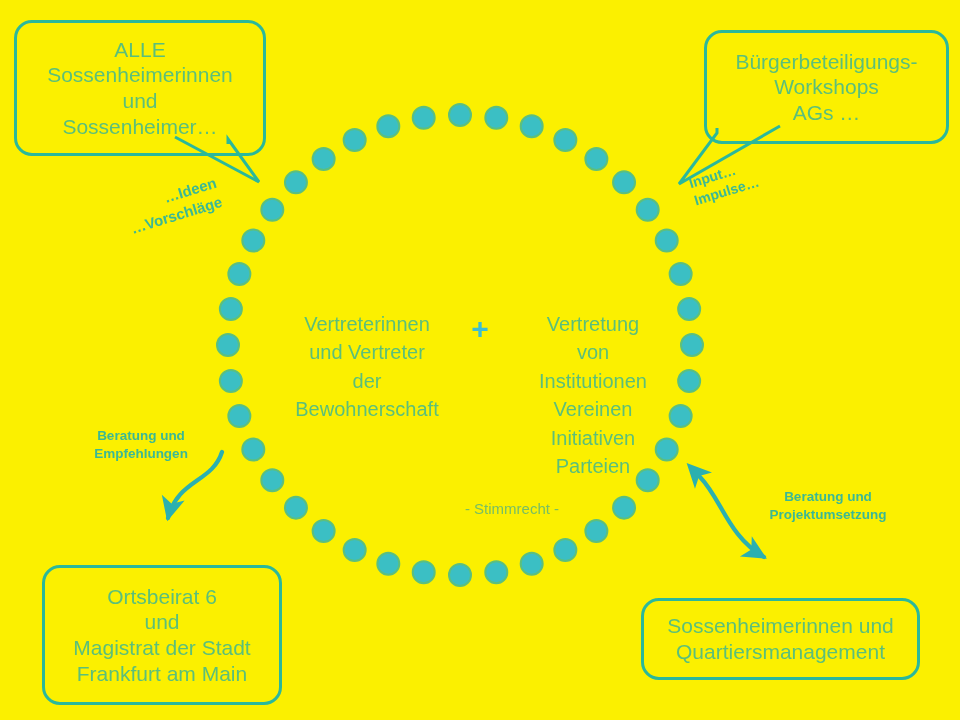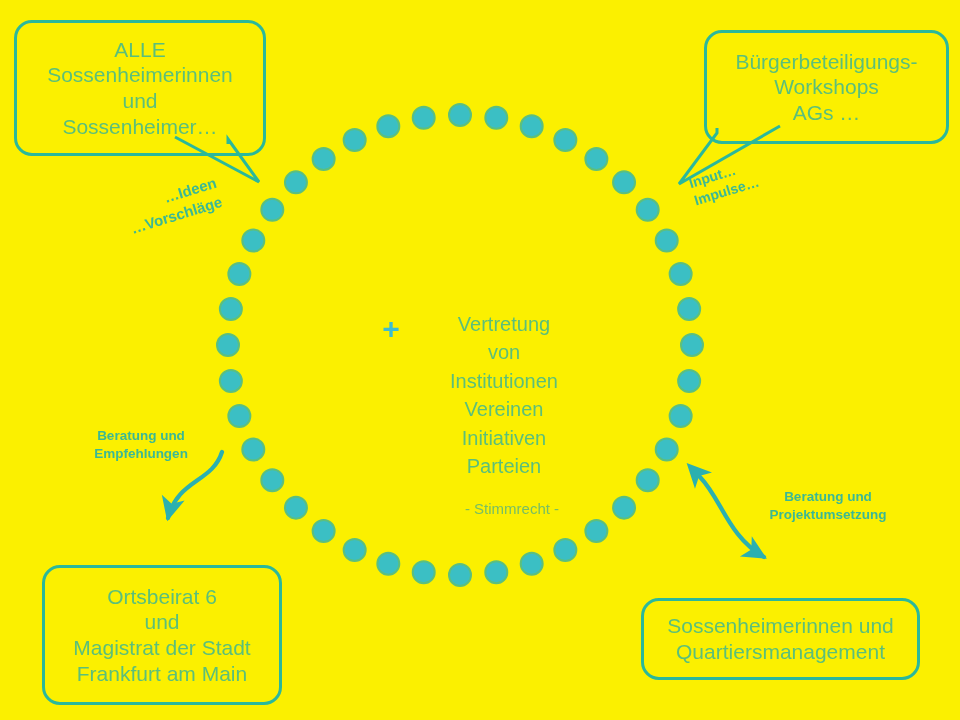--- a/index.html
+++ b/index.html
@@ -229,20 +229,24 @@
 Frankfurt am Main</span>
   </div>
 
   <div class="bubble" id="box-stadtplanung">
     <span class="btxt">Sossenheimerinnen und
 Quartiersmanagement</span>
   </div>
 
 
   <div id="center-columns">
+    <div class="col">Vertreterinnen
+und Vertreter
+der
+Bewohnerschaft</div>
     <div id="plus-sign">+</div>
     <div class="col">Vertretung
 von
 Institutionen
 Vereinen
 Initiativen
 Parteien</div>
   </div>
 
   <div id="stimmrecht">- Stimmrecht -</div>

